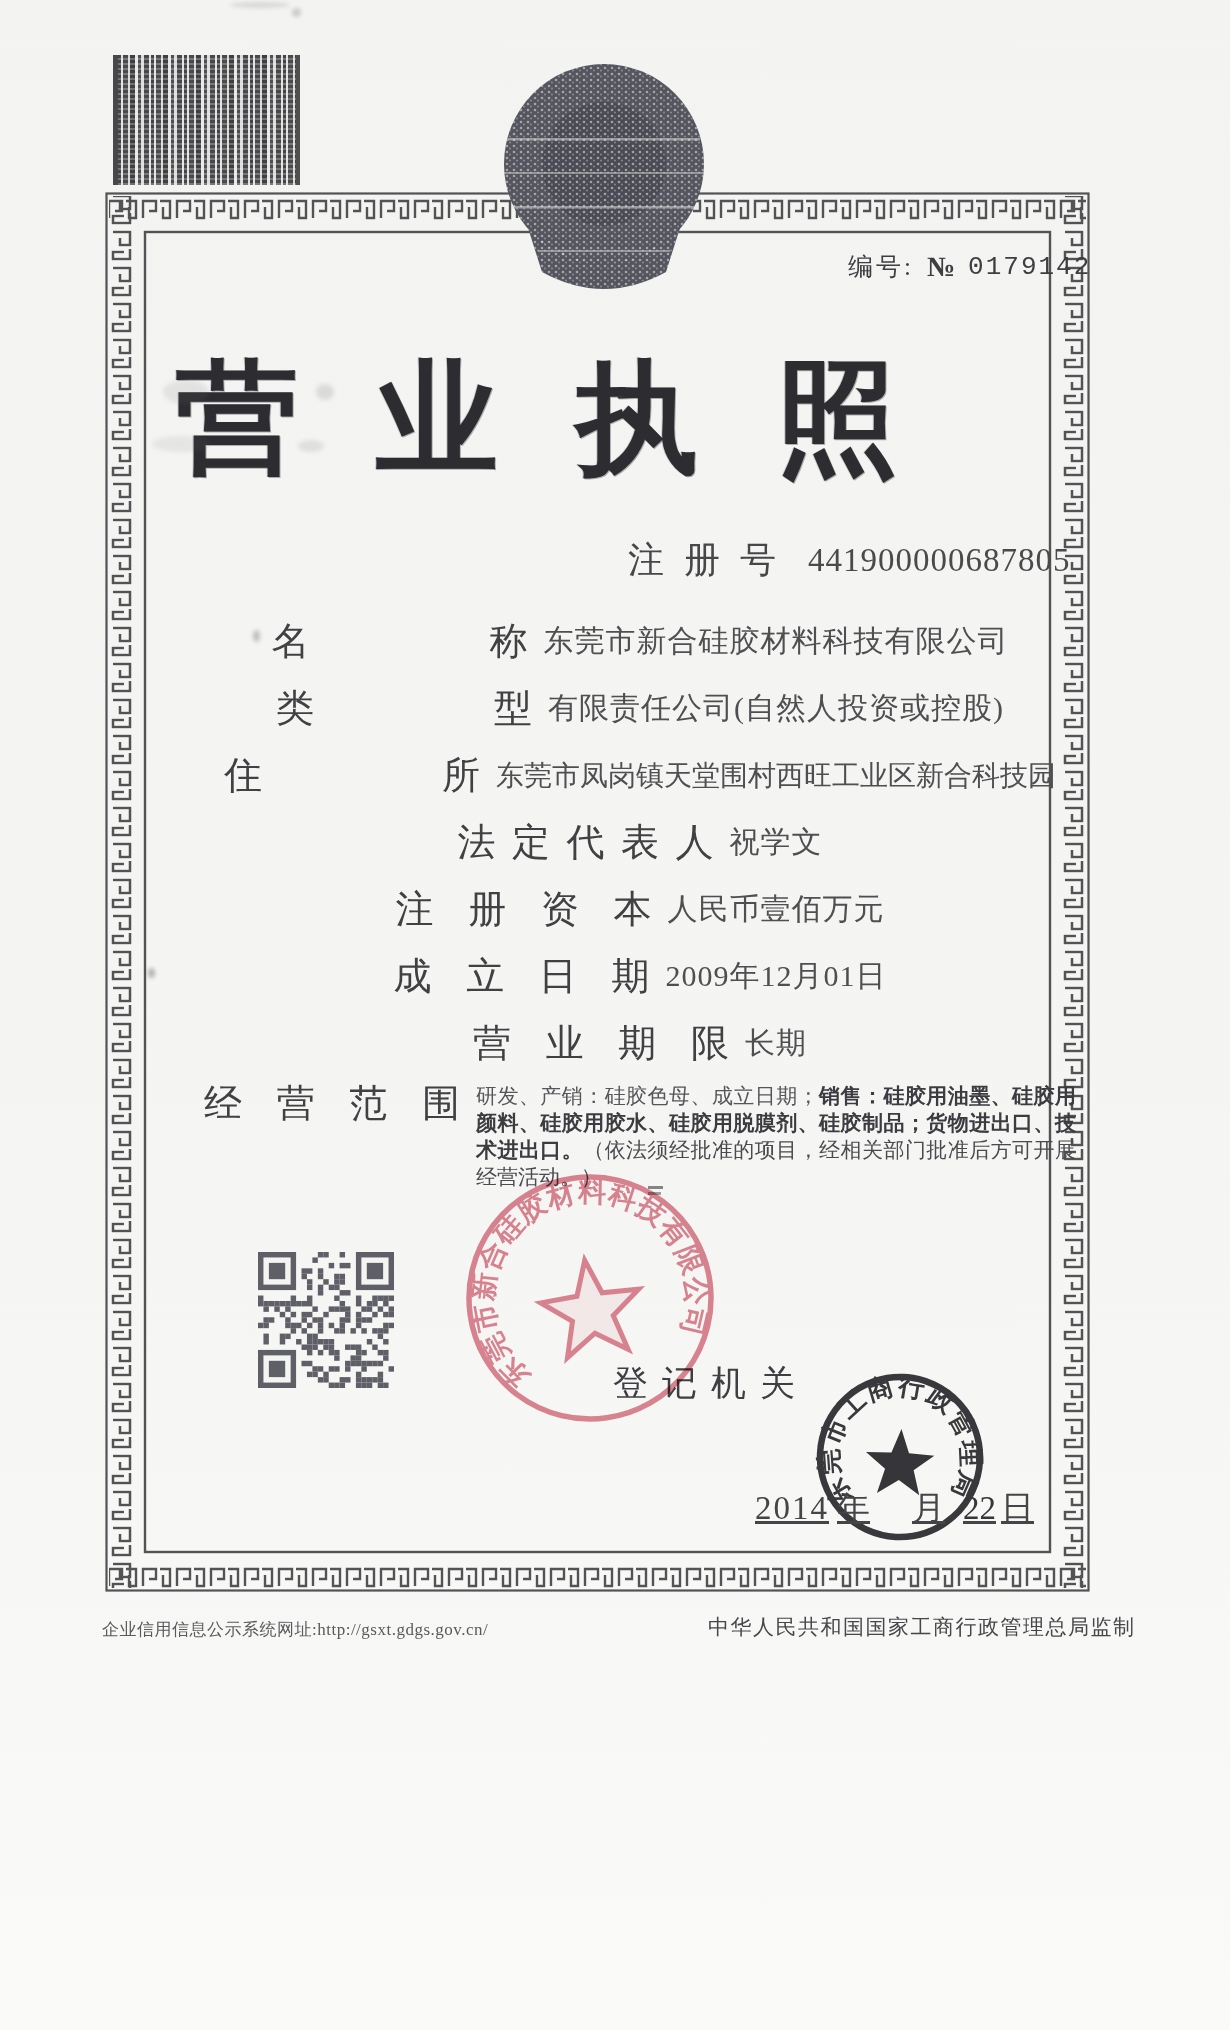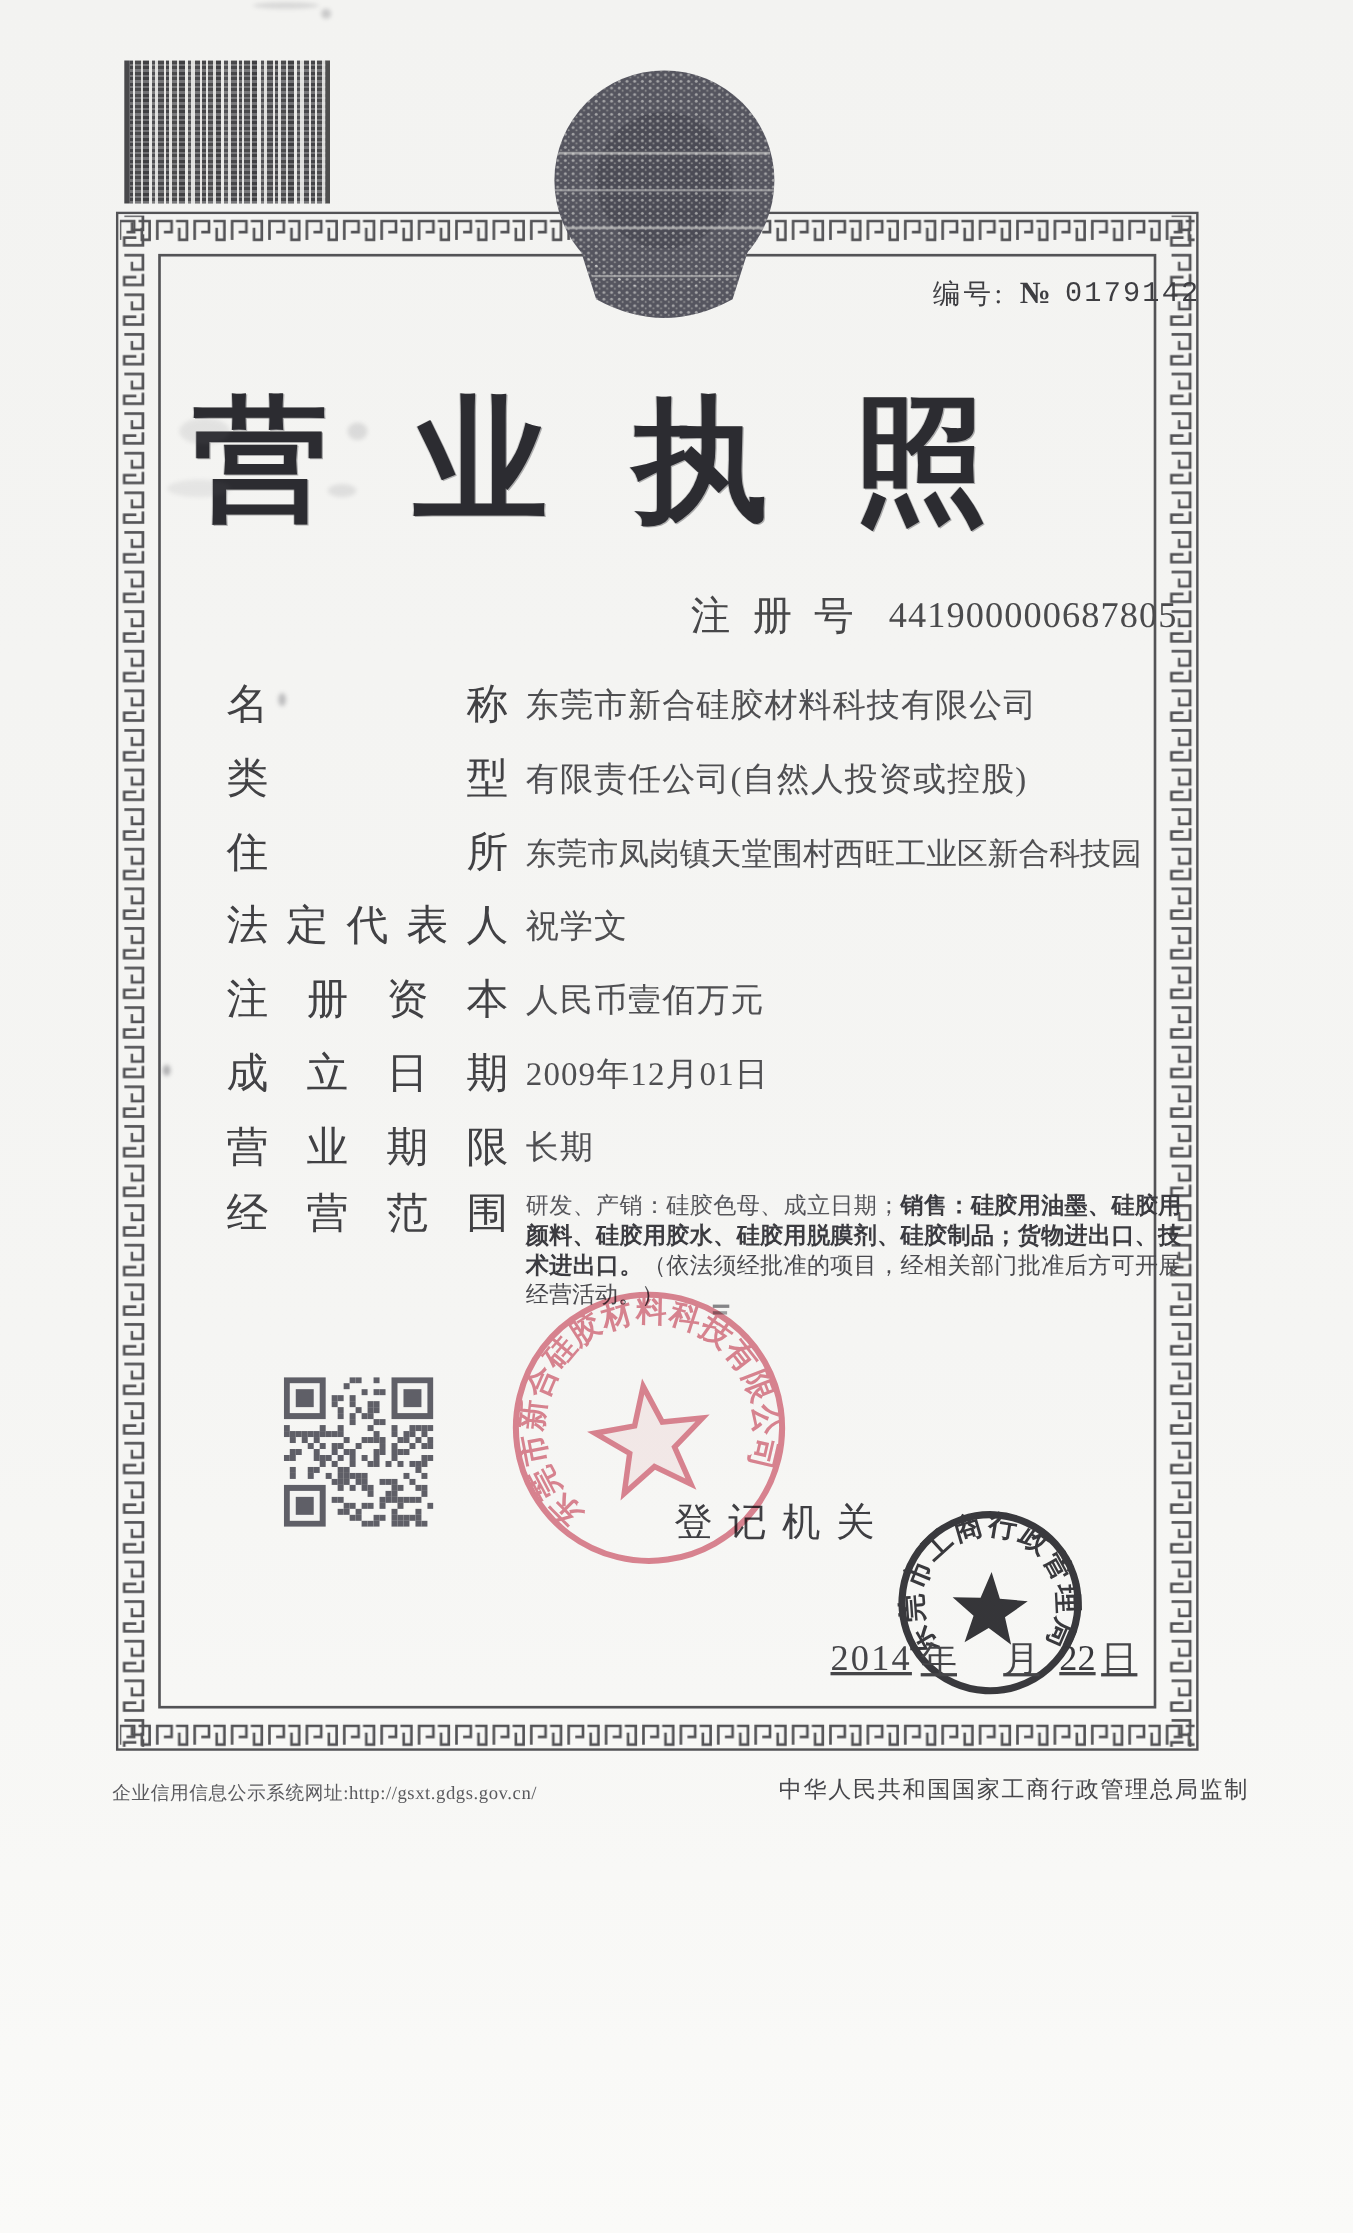--- a/index.html
+++ b/index.html
@@ -29,21 +29,21 @@
   .serial .lbl{font-size:25px;letter-spacing:3px;}
   .serial .no{font-size:28px;font-weight:bold;}
   .serial .digits{font-size:26px;letter-spacing:2px;font-family:"Liberation Mono","DejaVu Sans Mono",monospace;}
 
   
   .regno{left:628px;top:536px;display:flex;align-items:center;color:#474749;}
   .regno .lbl{font-size:36px;letter-spacing:20px;}
   .regno .val{font-size:33px;letter-spacing:1px;margin-left:12px;color:#4a4a4c;}
 
   
-  .fields{left:206px;top:608px;width:868px;display:flex;flex-direction:column;}
+  .fields{left:206px;top:608px;width:868px;display:flex;flex-direction:column;align-items:center;}
   .frow{display:flex;align-items:center;height:67px;}
   .frow.scope-row{height:auto;align-items:flex-start;padding-top:6px;}
   .flabel{width:256px;flex:0 0 256px;font-size:38px;color:#414144;font-weight:500;
     text-align:justify;text-align-last:justify;line-height:1.1;}
   .fvalue{margin-left:16px;font-size:30px;color:#4f4f52;letter-spacing:1px;white-space:nowrap;}
   .fvalue.small{font-size:28px;letter-spacing:0;}
   .scope-text{margin-left:16px;width:600px;font-size:21px;line-height:27px;color:#55555a;
     white-space:normal;text-align:justify;}
   .scope-text .b{font-weight:bold;color:#3b3b40;}
   .scope-text .m{color:#4a4a4f;}

